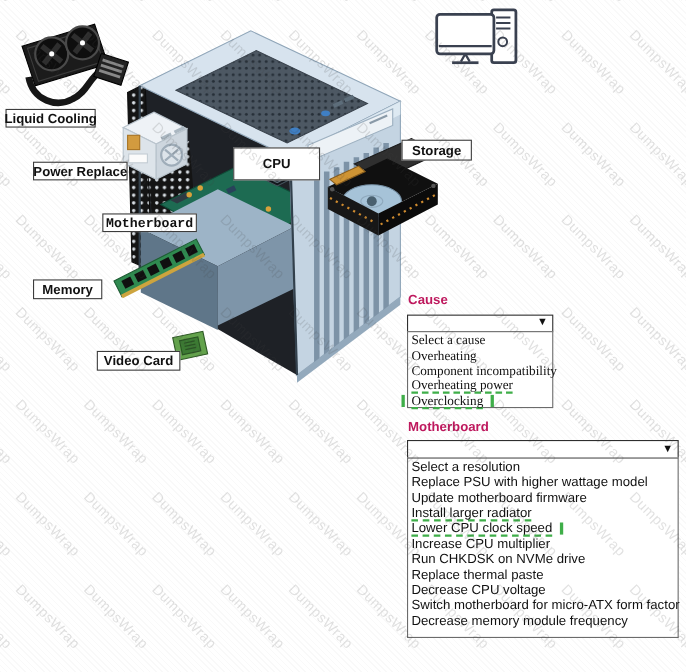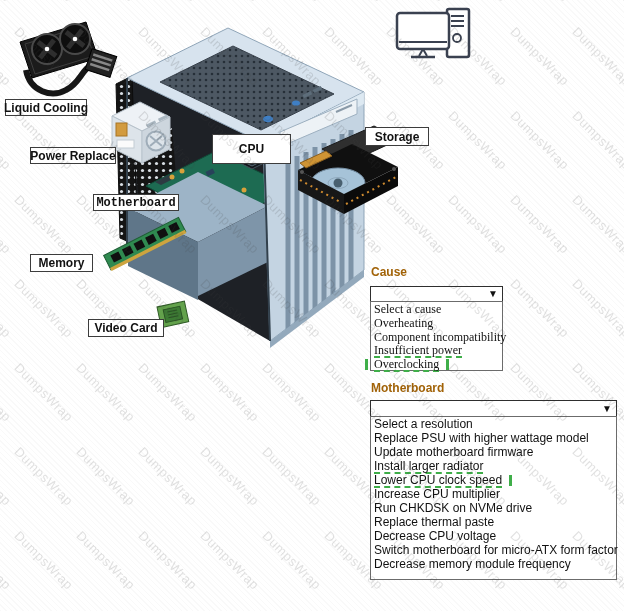--- a/index.html
+++ b/index.html
@@ -15,21 +15,21 @@
   
   #art{position:absolute;left:0;top:0;z-index:1;}
   
   .lbl-box{position:absolute;z-index:10;background:#fff;border:1px solid #3c3c3c;
     font-size:12px;font-weight:700;color:#111;display:flex;align-items:center;justify-content:center;
     box-sizing:border-box;white-space:nowrap;}
   
   .bios-caption{position:absolute;left:392px;top:62px;width:72px;z-index:10;text-align:center;
     font-size:12px;font-weight:700;color:#222;line-height:15px;}
   
-  .dd-heading{position:absolute;z-index:10;font-size:12px;font-weight:700;color:#a16207;}
+  .dd-heading{position:absolute;z-index:10;font-size:12px;font-weight:700;color:#be185d;}
   .dd-header{position:absolute;z-index:10;background:#fff;border:1px solid #2e2e2e;box-sizing:border-box;}
   .dd-header .arrow{position:absolute;right:4px;top:50%;transform:translateY(-54%);
     font-size:10px;color:#111;line-height:1;}
   .dd-list{position:absolute;z-index:10;background:#fff;border:1px solid #6b6b6b;box-sizing:border-box;
     padding:1px 0 0 3px;overflow:visible;}
   .opt{position:relative;font-size:12px;color:#111;white-space:nowrap;}
   #cause-list .opt{height:13.8px;line-height:13.5px;}
   #resolution-list .opt{height:14.05px;line-height:13.8px;}
   .opt .lbl{display:inline-block;line-height:12px;}
   .opt.underline .lbl,.opt.underline-caret .lbl,.opt.underline-caret-both .lbl{
@@ -188,21 +188,21 @@
 
   <div class="dd-heading" style="left:371px;top:265px;">Cause</div>
   <div class="dd-header" style="left:370px;top:286px;width:133px;height:16px;">
     <span></span>
     <span class="arrow">▼</span>
   </div>
   <div id="cause-list" class="dd-list" style="left:370px;top:301px;width:133px;height:70px;font-family:Liberation Serif, serif;">
       <div class="opt"><span class="lbl">Select a cause</span></div>
       <div class="opt"><span class="lbl">Overheating</span></div>
       <div class="opt"><span class="lbl">Component incompatibility</span></div>
-      <div class="opt underline"><span class="lbl">Insufficient power</span></div>
+      <div class="opt underline"><span class="lbl">Overheating power</span></div>
       <div class="opt underline-caret-both"><span class="lbl">Overclocking</span><span class="caret"></span><span class="leftbar"></span></div>
     </div>
 
   <div class="dd-heading" style="left:371px;top:381px;">Motherboard</div>
   <div class="dd-header" style="left:370px;top:400px;width:247px;height:17px;">
     <span></span>
     <span class="arrow">▼</span>
   </div>
   <div id="resolution-list" class="dd-list" style="left:370px;top:416px;width:247px;height:164px;">
       <div class="opt"><span class="lbl">Select a resolution</span></div>

